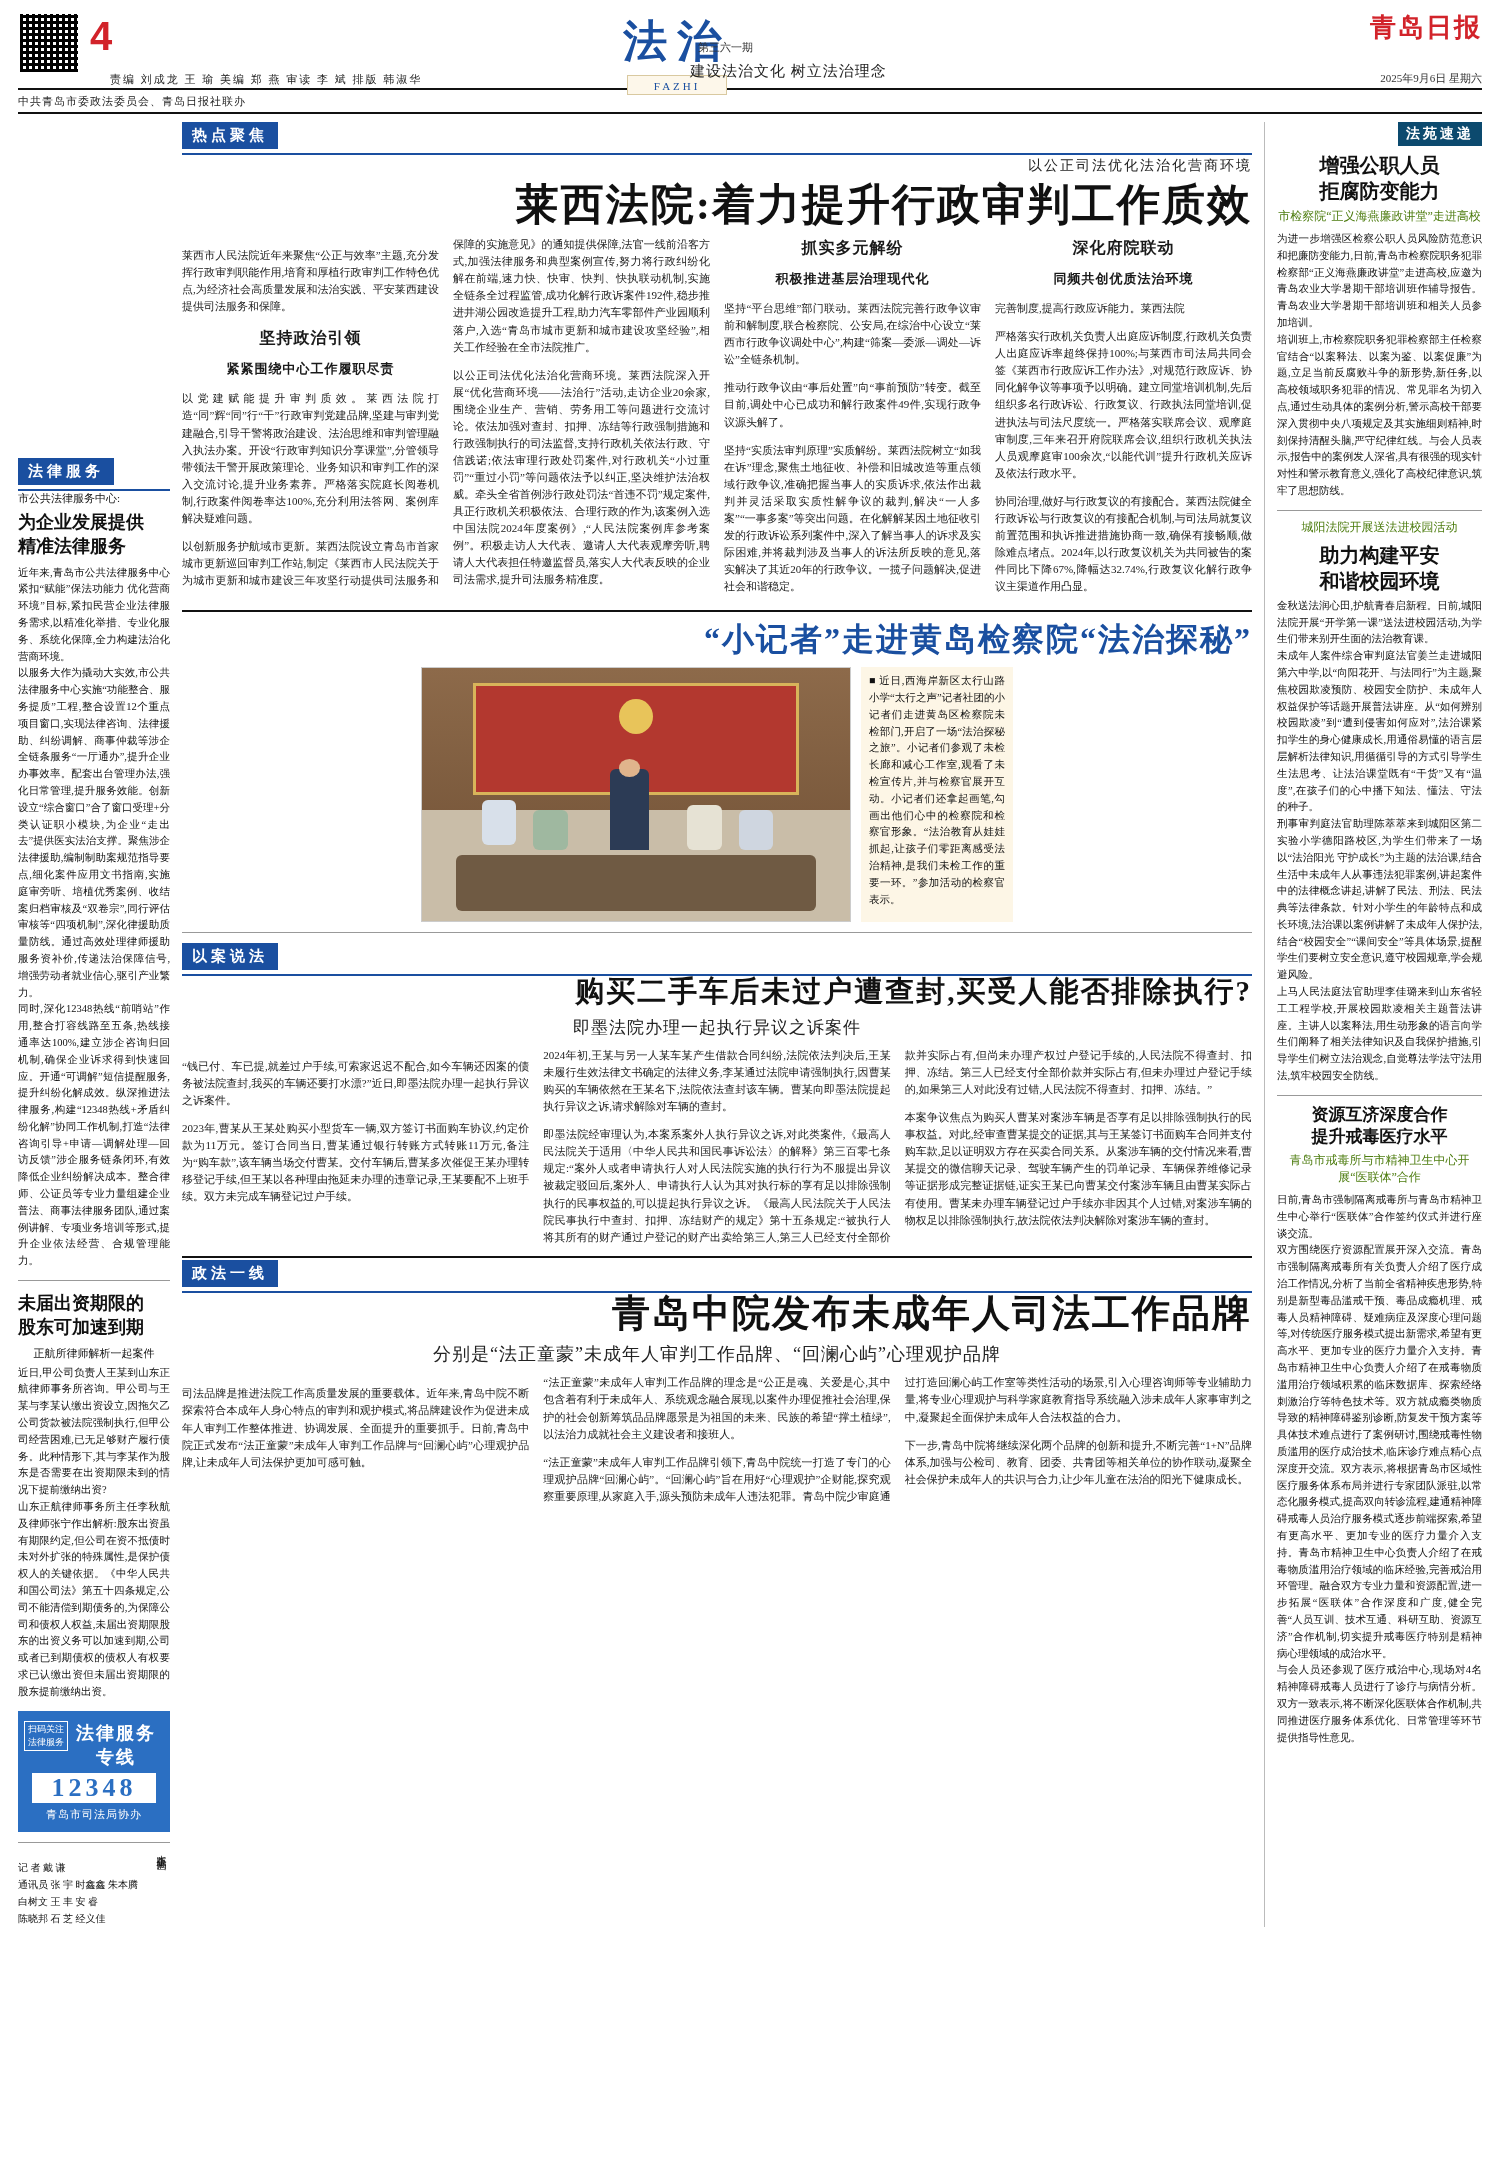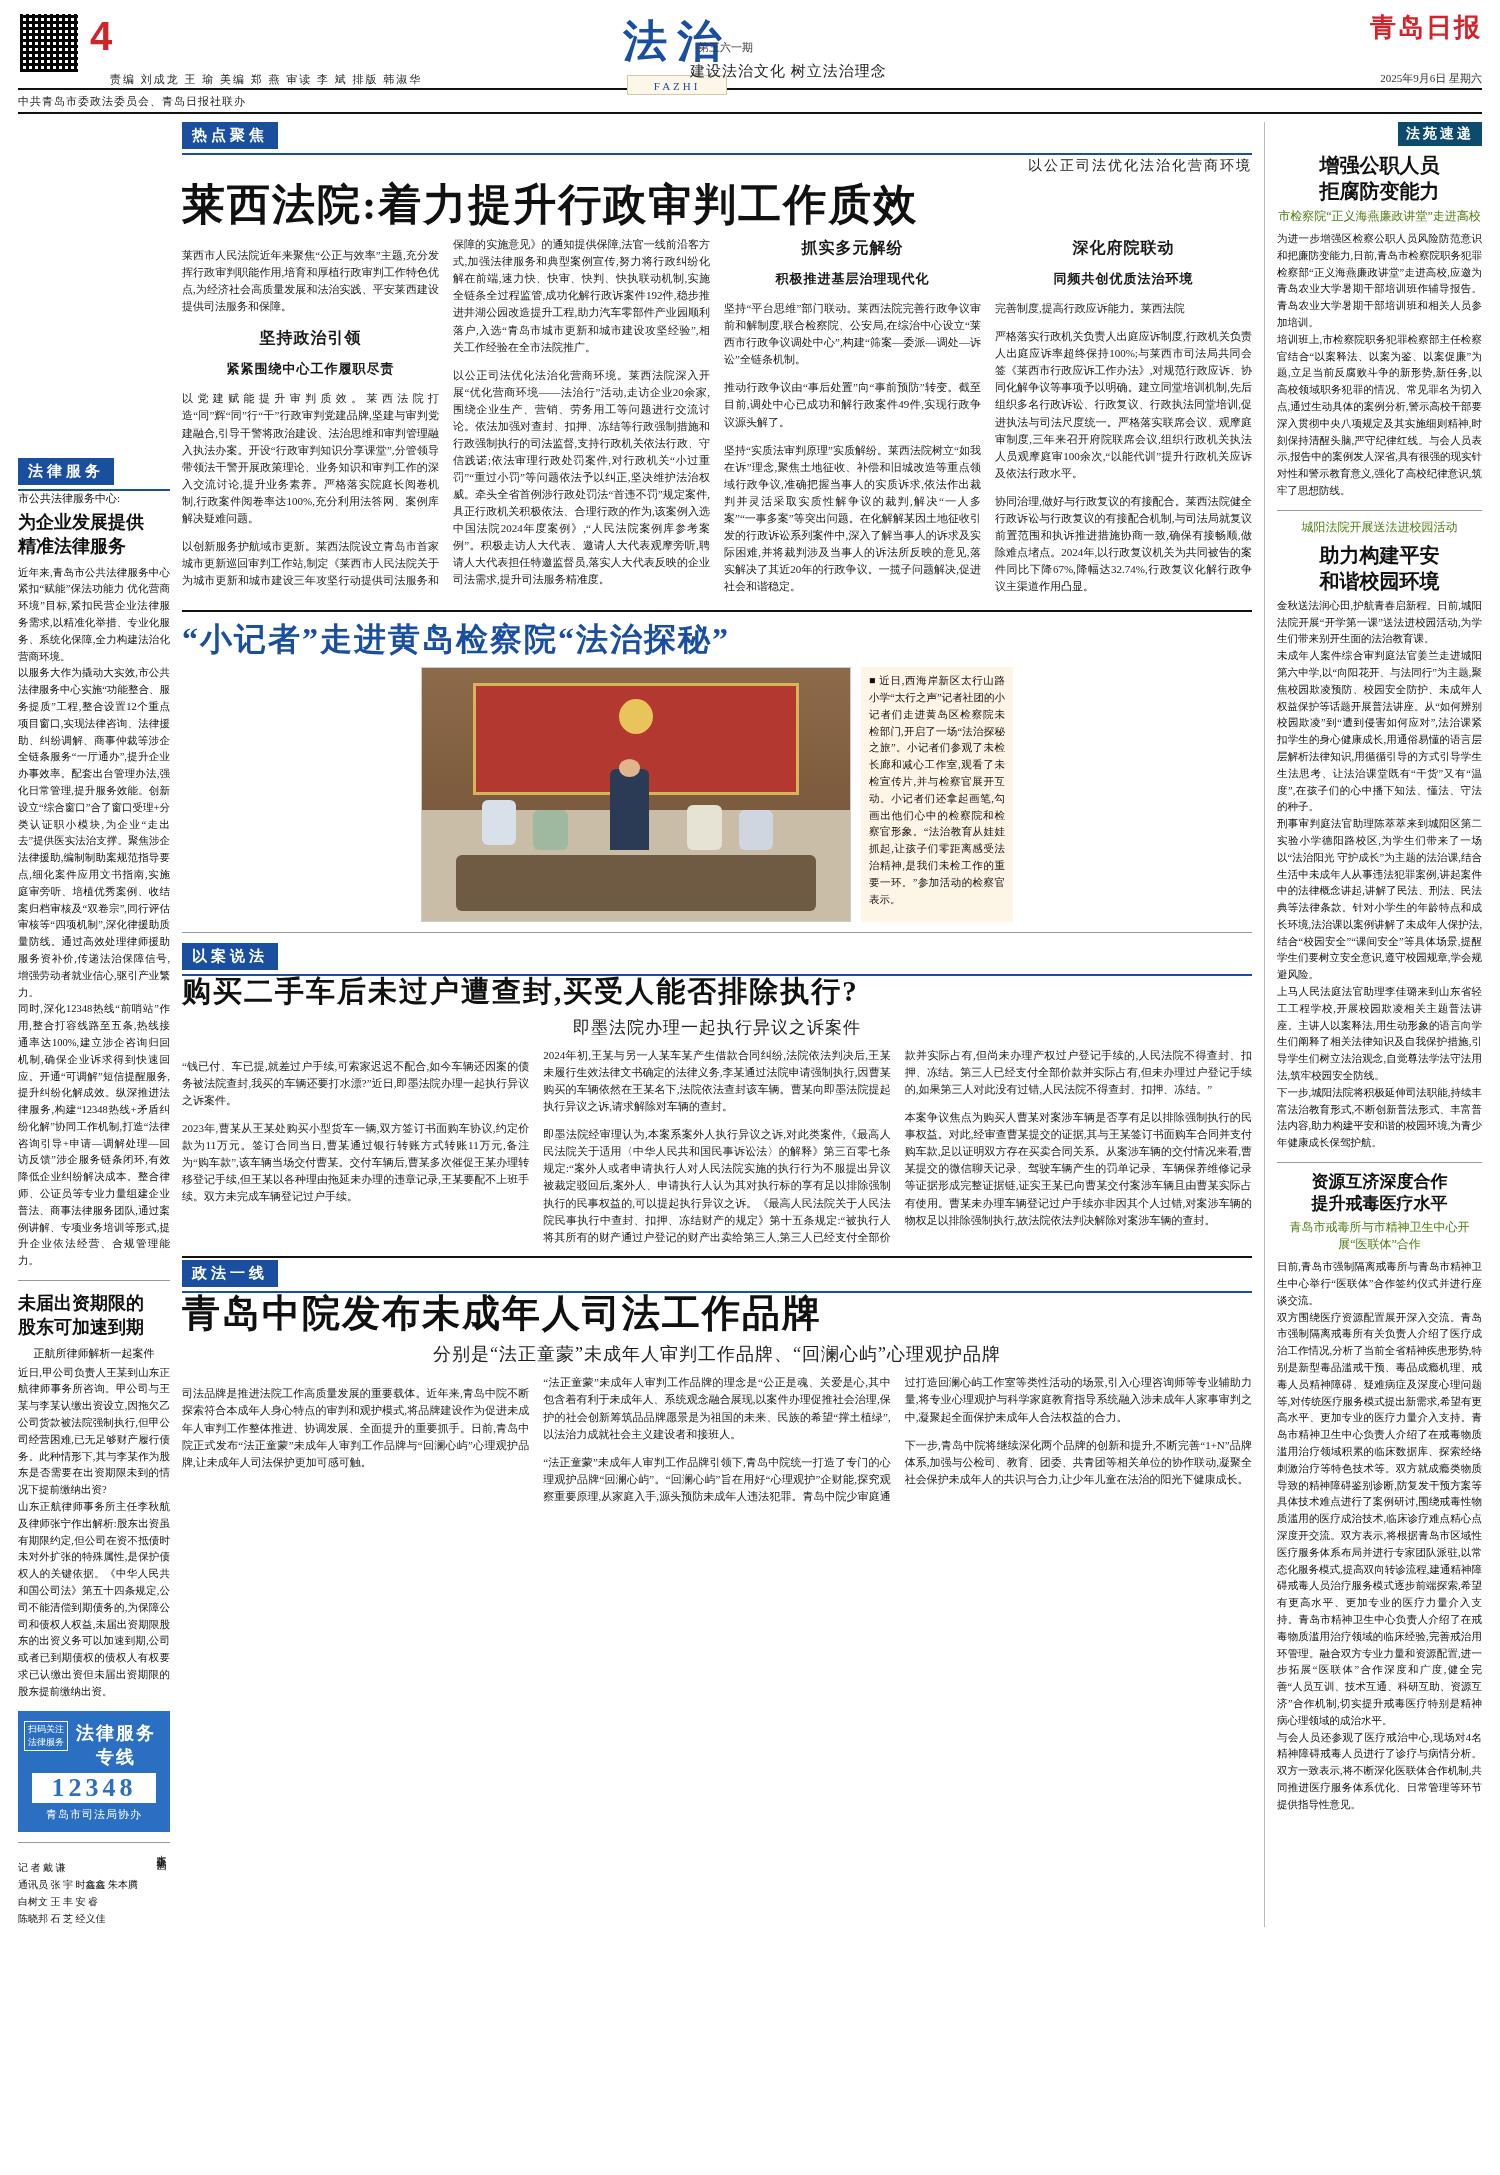--- a/index.html
+++ b/index.html
@@ -41,21 +41,21 @@
   .col-main { flex:1; }
   .col-right { width:218px; border-left:1px solid #bbb; padding-left:12px; }
 
   .sec-tag { display:inline-block; background:#1a4fa0; color:#fff; font-size:15px; font-weight:bold;
              padding:4px 10px; letter-spacing:4px; font-family:"Liberation Serif",serif; }
   .sec-tag-wrap { border-bottom:2px solid #1a4fa0; padding-bottom:4px; }
   .sec-tag-right { display:inline-block; background:#0c4a6e; color:#fff; font-size:14px; font-weight:bold;
              padding:3px 8px; letter-spacing:3px;font-family:Liberation Serif, serif; }
 
   .head-kicker { text-align:right; font-size:14px; color:#222; letter-spacing:2px; margin:2px 0 6px 0;}
-  .head-main { text-align:left; font-size:43px; font-weight:bold; letter-spacing:2px; line-height:1.1; margin-bottom:8px;}
+  .head-main { text-align:right; font-size:43px; font-weight:bold; letter-spacing:2px; line-height:1.1; margin-bottom:8px;}
   .head-main.blue { color:#1a4fa0; }
   .head-sub { text-align:center; font-size:17px; color:#222; margin:4px 0 8px 0; letter-spacing:1px;}
 
   .txt { font-size:11px; line-height:1.55; text-align:justify; color:#1a1a1a; }
   .cols4 { column-count:4; column-gap:14px; column-rule:0; }
   .cols3 { column-count:3; column-gap:14px; }
   .subhead { text-align:center; font-size:16px; font-weight:bold; margin:8px 0 4px 0; letter-spacing:1px;}
 
   .rt-title { text-align:center; font-size:20px; font-weight:bold; line-height:1.3; margin:6px 0 4px 0; }
   .rt-sub { text-align:center; font-size:12px; margin-bottom:6px; color:#4d7c0f;}
@@ -251,21 +251,20 @@
 
       <div class="rt-rule"></div>
 
       <div class="rt-sub">城阳法院开展送法进校园活动</div>
       <div class="rt-title" style="white-space:pre-line;">助力构建平安
 和谐校园环境</div>
       <div class="rt-txt">金秋送法润心田,护航青春启新程。日前,城阳法院开展“开学第一课”送法进校园活动,为学生们带来别开生面的法治教育课。</div>
       <div class="rt-txt">未成年人案件综合审判庭法官姜兰走进城阳第六中学,以“向阳花开、与法同行”为主题,聚焦校园欺凌预防、校园安全防护、未成年人权益保护等话题开展普法讲座。从“如何辨别校园欺凌”到“遭到侵害如何应对”,法治课紧扣学生的身心健康成长,用通俗易懂的语言层层解析法律知识,用循循引导的方式引导学生生法思考、让法治课堂既有“干货”又有“温度”,在孩子们的心中播下知法、懂法、守法的种子。</div>
       <div class="rt-txt">刑事审判庭法官助理陈萃萃来到城阳区第二实验小学德阳路校区,为学生们带来了一场以“法治阳光 守护成长”为主题的法治课,结合生活中未成年人从事违法犯罪案例,讲起案件中的法律概念讲起,讲解了民法、刑法、民法典等法律条款。针对小学生的年龄特点和成长环境,法治课以案例讲解了未成年人保护法,结合“校园安全”“课间安全”等具体场景,提醒学生们要树立安全意识,遵守校园规章,学会规避风险。</div>
       <div class="rt-txt">上马人民法庭法官助理李佳璐来到山东省轻工工程学校,开展校园欺凌相关主题普法讲座。主讲人以案释法,用生动形象的语言向学生们阐释了相关法律知识及自我保护措施,引导学生们树立法治观念,自觉尊法学法守法用法,筑牢校园安全防线。</div>
-      <div class="rt-txt">下一步,城阳法院将积极延伸司法职能,持续丰富法治教育形式,不断创新普法形式、丰富普法内容,助力构建平安和谐的校园环境,为青少年健康成长保驾护航。</div>
 
       <div class="rt-rule"></div>
 
       <div class="rt-title" style="font-size:17px; white-space:pre-line;">资源互济深度合作
 提升戒毒医疗水平</div>
       <div class="rt-sub">青岛市戒毒所与市精神卫生中心开展“医联体”合作</div>
       <div class="rt-txt">日前,青岛市强制隔离戒毒所与青岛市精神卫生中心举行“医联体”合作签约仪式并进行座谈交流。</div>
       <div class="rt-txt">双方围绕医疗资源配置展开深入交流。青岛市强制隔离戒毒所有关负责人介绍了医疗成治工作情况,分析了当前全省精神疾患形势,特别是新型毒品滥戒干预、毒品成瘾机理、戒毒人员精神障碍、疑难病症及深度心理问题等,对传统医疗服务模式提出新需求,希望有更高水平、更加专业的医疗力量介入支持。青岛市精神卫生中心负责人介绍了在戒毒物质滥用治疗领域积累的临床数据库、探索经络刺激治疗等特色技术等。双方就成瘾类物质导致的精神障碍鉴别诊断,防复发干预方案等具体技术难点进行了案例研讨,围绕戒毒性物质滥用的医疗成治技术,临床诊疗难点精心点深度开交流。双方表示,将根据青岛市区域性医疗服务体系布局并进行专家团队派驻,以常态化服务模式,提高双向转诊流程,建通精神障碍戒毒人员治疗服务模式逐步前端探索,希望有更高水平、更加专业的医疗力量介入支持。青岛市精神卫生中心负责人介绍了在戒毒物质滥用治疗领域的临床经验,完善戒治用环管理。融合双方专业力量和资源配置,进一步拓展“医联体”合作深度和广度,健全完善“人员互训、技术互通、科研互助、资源互济”合作机制,切实提升戒毒医疗特别是精神病心理领域的成治水平。</div>
       <div class="rt-txt">与会人员还参观了医疗戒治中心,现场对4名精神障碍戒毒人员进行了诊疗与病情分析。双方一致表示,将不断深化医联体合作机制,共同推进医疗服务体系优化、日常管理等环节提供指导性意见。</div>
     </div>

